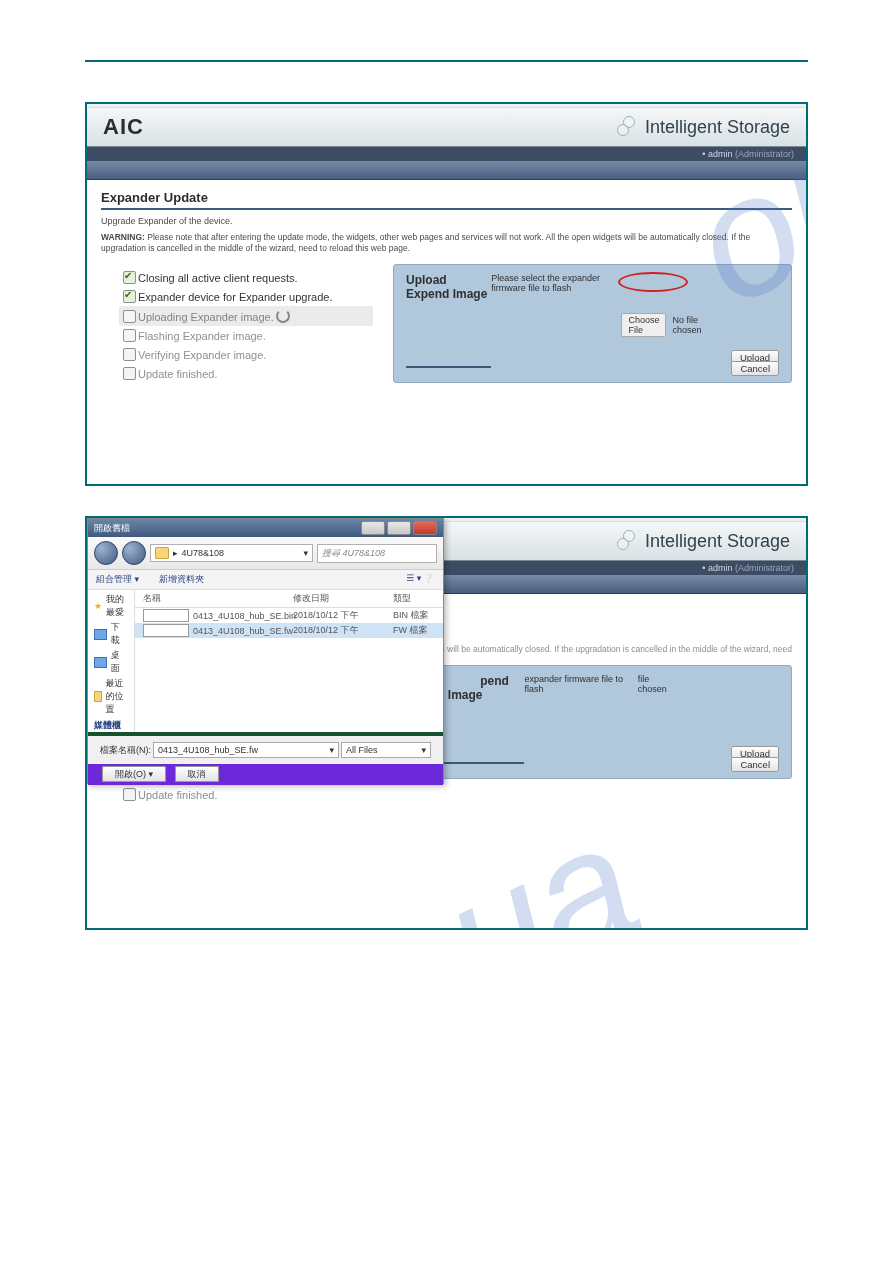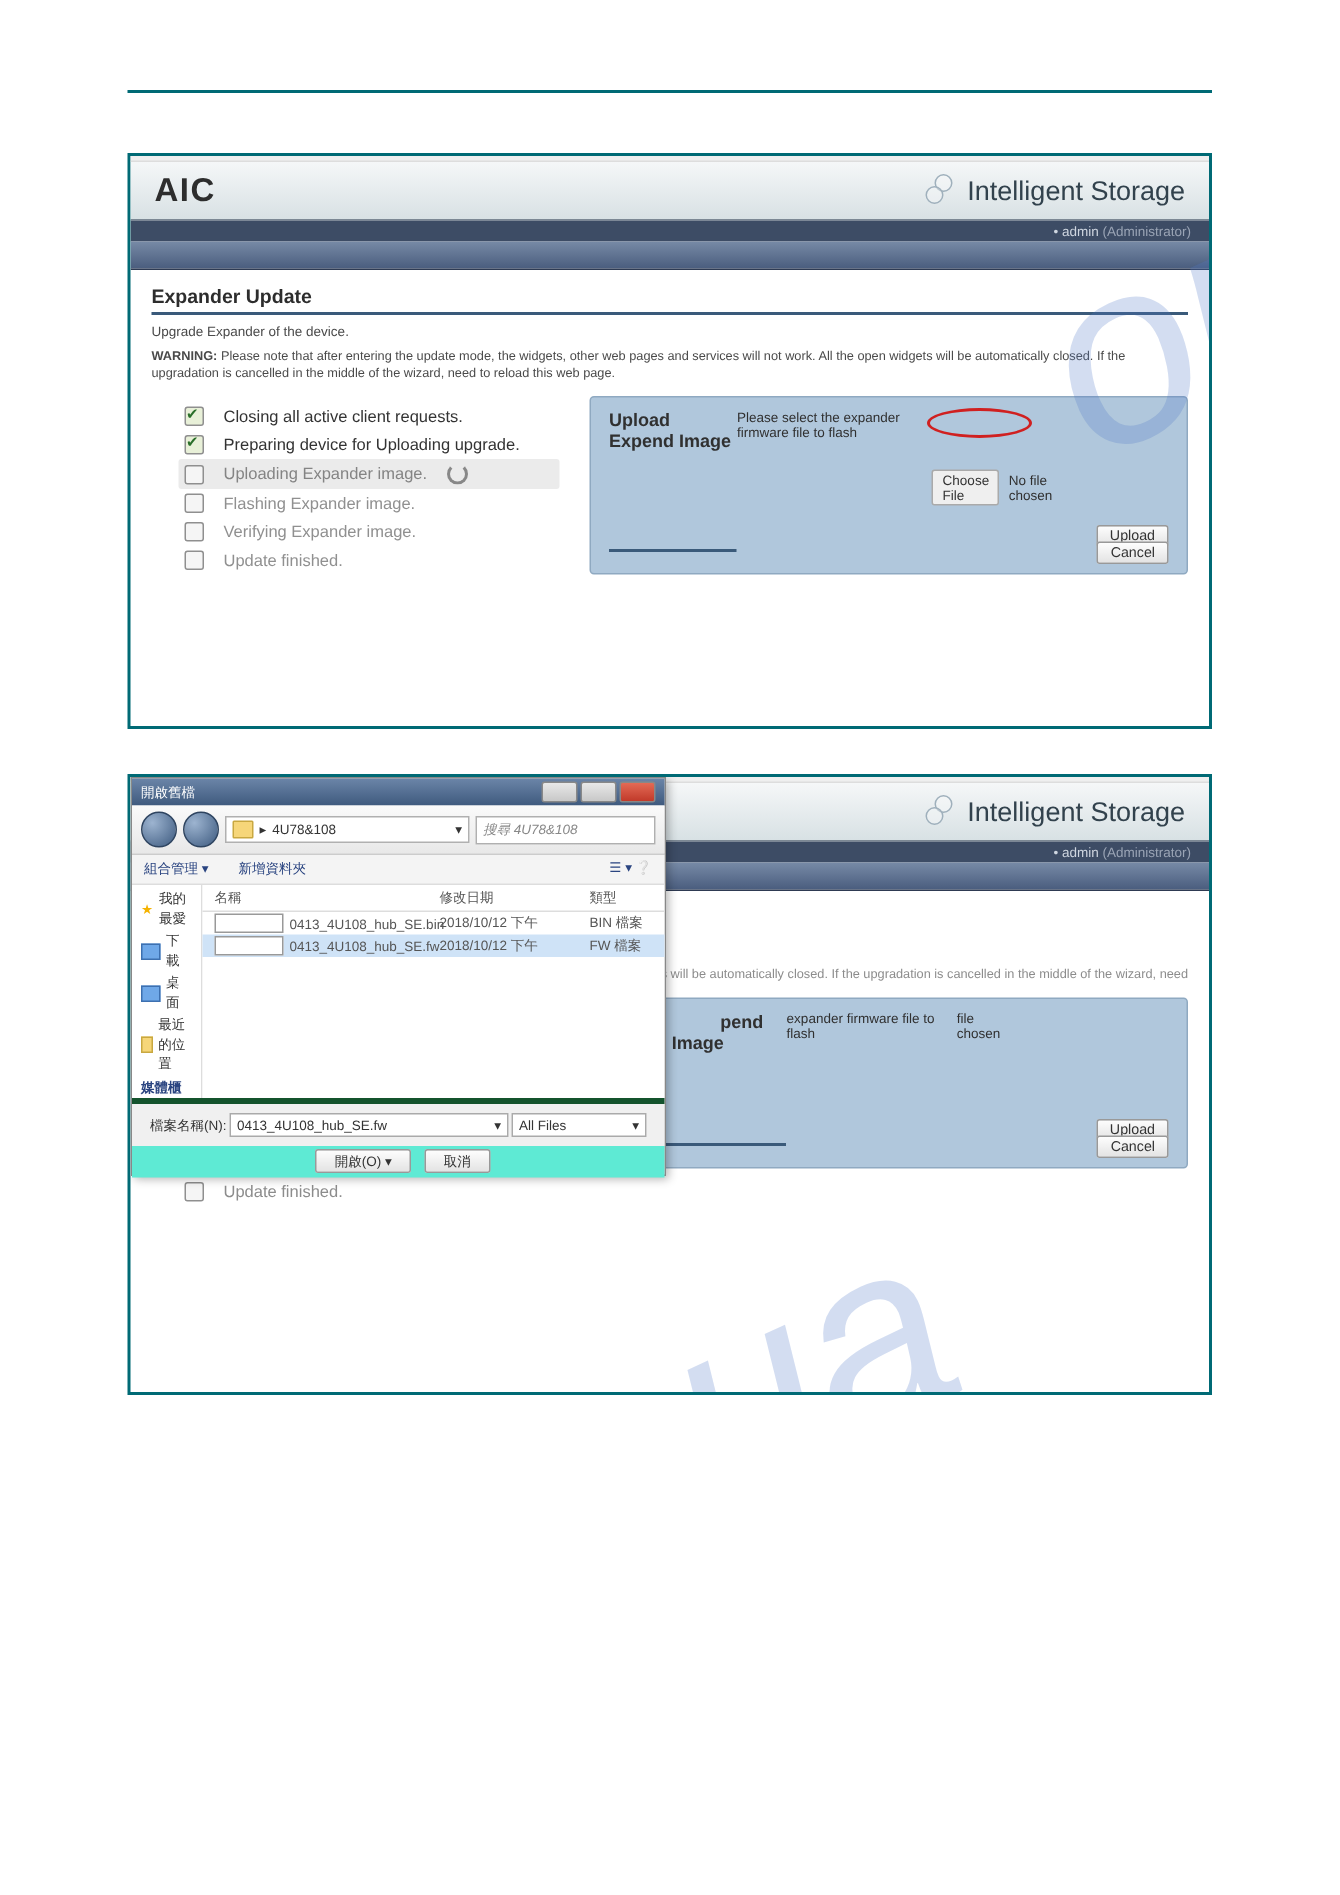--- a/index.html
+++ b/index.html
@@ -20,21 +20,21 @@
 .user-bar{background:#3d4c65;color:#cfd6e0;font-size:9px;text-align:right;padding:2px 12px}
 .user-bar span.role{color:#9aa4b5}
 .menu-bar{height:18px;background:linear-gradient(to bottom,#778aa6 0%,#4a5d7e 100%);border-bottom:1px solid #2e3a52}
 .content{padding:10px 14px}
 .page-title{font-size:13px;font-weight:bold;color:#2d2d2d;border-bottom:2px solid #3a5a7a;padding-bottom:3px;margin:0 0 6px}
 .sub-lbl{font-size:9px;color:#4a4a4a}
 .warn{font-size:8.5px;color:#4a4a4a;margin:6px 0 10px;line-height:1.3}
 .warn b{font-weight:bold}
 .main-row{display:flex;gap:20px;margin-top:8px}
 .steps{flex:0 0 250px;padding:4px 0 0 22px}
-.step{display:flex;align-items:center;gap:13px;font-size:11px;color:#909090;padding:3px 0}
+.step{display:flex;align-items:flex-end;gap:2px;font-size:11px;color:#909090;padding:3px 0}
 .step.done{color:#333}
 .step.curr{color:#848484;background:#ebebeb;border-radius:2px;padding:3px 4px;margin-left:-4px}
 .chk{width:11px;height:11px;border:1px solid #8f8f8f;border-radius:2px;position:relative;flex:0 0 11px;background:#f5f5f5}
 .chk.on{background:#e8f0d8}
 .chk.on:after{content:"✔";position:absolute;top:-2px;left:0;font-size:10px;color:#2a6f2a}
 .spin{width:10px;height:10px;border:2px solid #888;border-top-color:transparent;border-radius:50%}
 .upload-box{flex:1;background:#b0c7dc;border:1px solid #8fa9c1;border-radius:3px;padding:8px 12px 8px;min-height:96px;display:flex;}
 .upload-title{font-size:12px;font-weight:bold;color:#303030;border-bottom:2px solid #3a5a7a;padding-bottom:2px;margin-bottom:6px}
 .upload-sub{font-size:9px;color:#303030}
 .choose-row{display:flex;align-items:center;gap:6px;margin-top:2px;position:relative}
@@ -74,21 +74,21 @@
 .fh span:nth-child(3){width:50px}
 .frow{display:flex;padding:1px 0;align-items:center}
 .frow.sel{background:#cfe3f7}
 .frow span:nth-child(1){width:150px;padding-left:8px;display:flex;align-items:center;gap:4px}
 .frow span:nth-child(2){width:100px;color:#555}
 .frow span:nth-child(3){width:50px;color:#555}
 .fico{width:11px;height:11px;background:#fff;border:1px solid #999}
 .bottom-row{padding:6px 12px;display:flex;align-items:center;gap:2px;background:#f0f0f0;border-top:4px solid #14532d}
 .fn-input{flex:1;background:#fff;border:1px solid #aaa;padding:2px 4px}
 .type-sel{width:80px;background:#fff;border:1px solid #aaa;padding:2px 4px}
-.dlg-btns{padding:4px 8px;text-align:center;background:#5eead4}
+.dlg-btns{padding:4px 8px;text-align:left;background:#6d28d9}
 .dlg-btn{font-size:9px;background:linear-gradient(#fdfdfd,#e3e3e3);border:1px solid #999;border-radius:2px;padding:2px 12px;margin-left:6px}
 
 .under{color:#8c8c8c}
 </style>
 </head>
 <body>
 
 <div class="page">
   <div class="hr-top"></div>
 
@@ -115,21 +115,21 @@
       </div>
 
       <div class="main-row">
         <div class="steps">
           <div class="step done">
               <span class="chk on"></span>
               <span>Closing all active client requests.</span>
             </div>
           <div class="step done">
               <span class="chk on"></span>
-              <span>Preparing device for Uploading upgrade.</span>
+              <span>Expander device for Expander upgrade.</span>
             </div>
           <div class="step curr">
               <span class="chk"></span>
               <span>Uploading Expander image.</span>
               <span class="spin"></span>
             </div>
           <div class="step">
               <span class="chk"></span>
               <span>Flashing Expander image.</span>
             </div>

